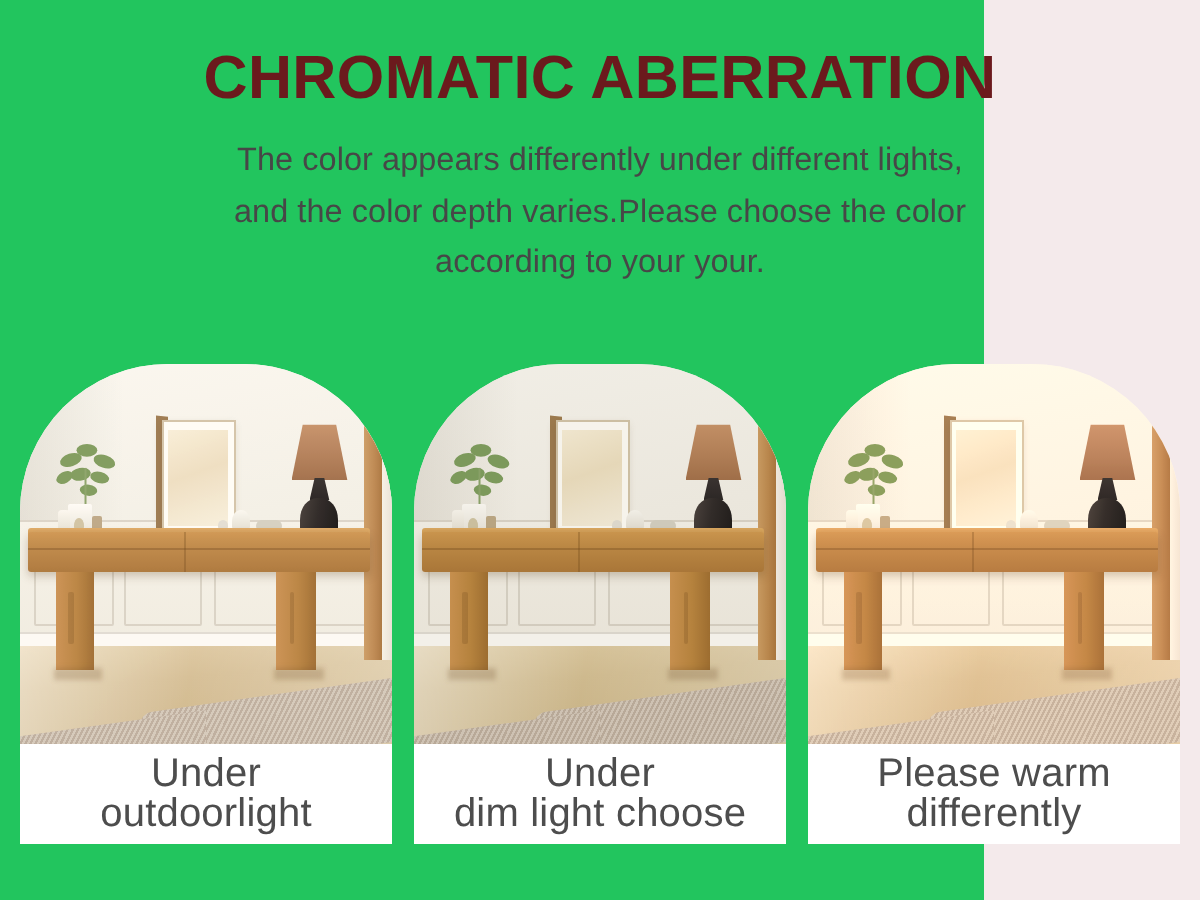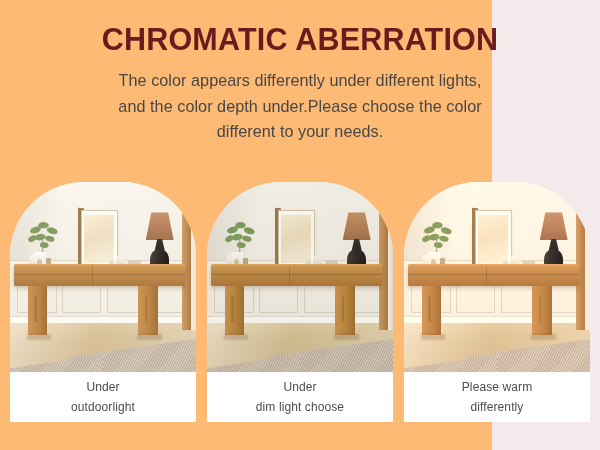--- a/index.html
+++ b/index.html
@@ -11,21 +11,21 @@
     height: 450px;
     overflow: hidden;
     background: #f4eaeb;
     font-family: "Liberation Sans", sans-serif;
     -webkit-font-smoothing: antialiased;
   }
   .page {
     position: relative;
     width: 492px;
     height: 450px;
-    background: #fdba74;
+    background: #22c55e;
   }
 
   
   .header {
     position: absolute;
     top: 0; left: 0;
     width: 600px;
     height: 182px;
     box-sizing: border-box;
     padding: 22px 28px 0 28px;
@@ -396,21 +396,21 @@
   .caption {
     width: 186px;
     height: 50px;
     background: #ffffff;
     display: flex;
     align-items: center;
     justify-content: center;
     text-align: center;
   }
   .caption-text {
-    font-size: 12px;
+    font-size: 20px;
     line-height: 20.5px;
     color: #4d4d4d;
     font-weight: 400;
     padding: 0 3px;
     letter-spacing: 0.1px;
   }
 
   
   .tint-outdoor { filter: saturate(0.96) brightness(1.035) hue-rotate(-2deg); }
   .tint-dim     { filter: saturate(1.02) brightness(0.995); }
@@ -418,22 +418,22 @@
 </style>
 </head>
 <body>
 
 <div class="page">
 
   <div class="header">
     <h1 class="title">CHROMATIC ABERRATION</h1>
     <p class="subtitle">
       <span>The color appears differently under different lights,</span><br>
-      <span>and the color depth under.Please choose the color</span><br>
-      <span>different to your needs.</span>
+      <span>and the color depth varies.Please choose the color</span><br>
+      <span>according to your your.</span>
     </p>
   </div>
 
   <div class="panels">
 
     <div class="panel">
       <div class="photo tint-outdoor">
         <div class="scene">
           <div class="wall"></div>
           <div class="wall-shadow"></div>

